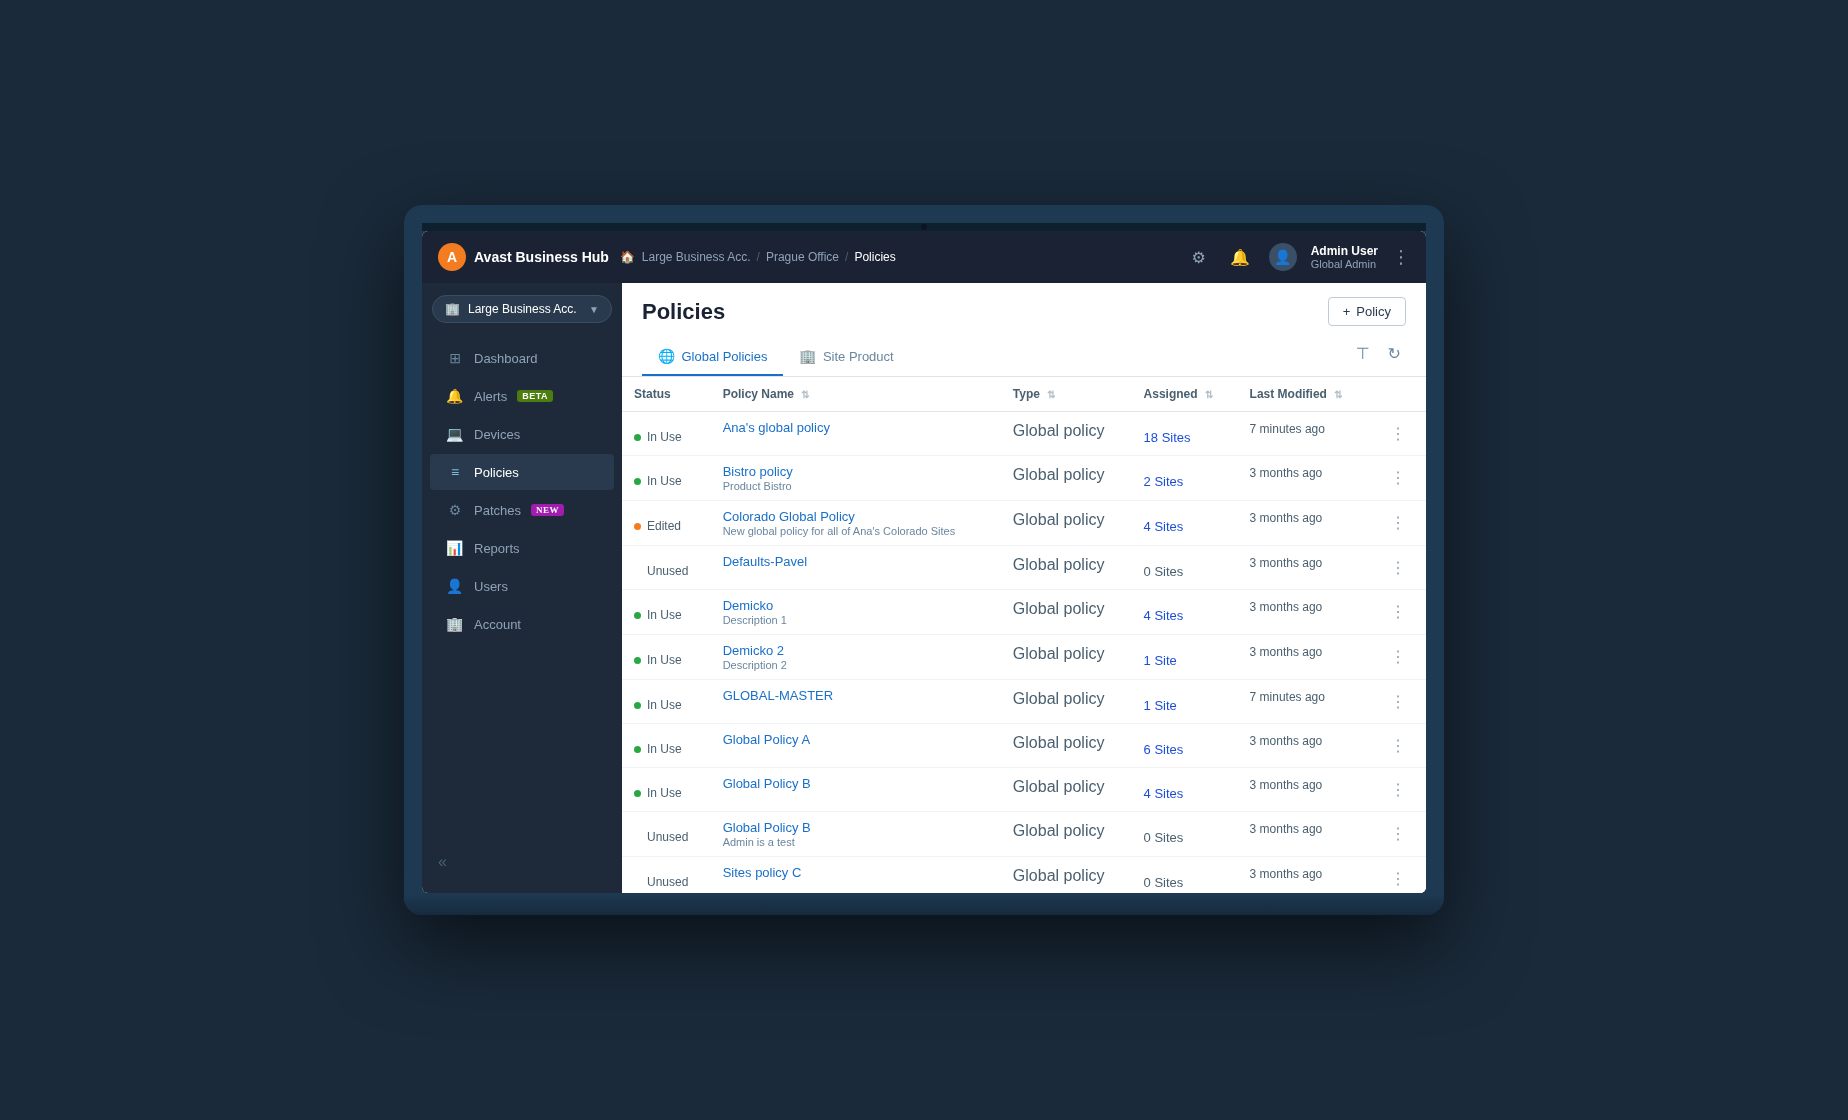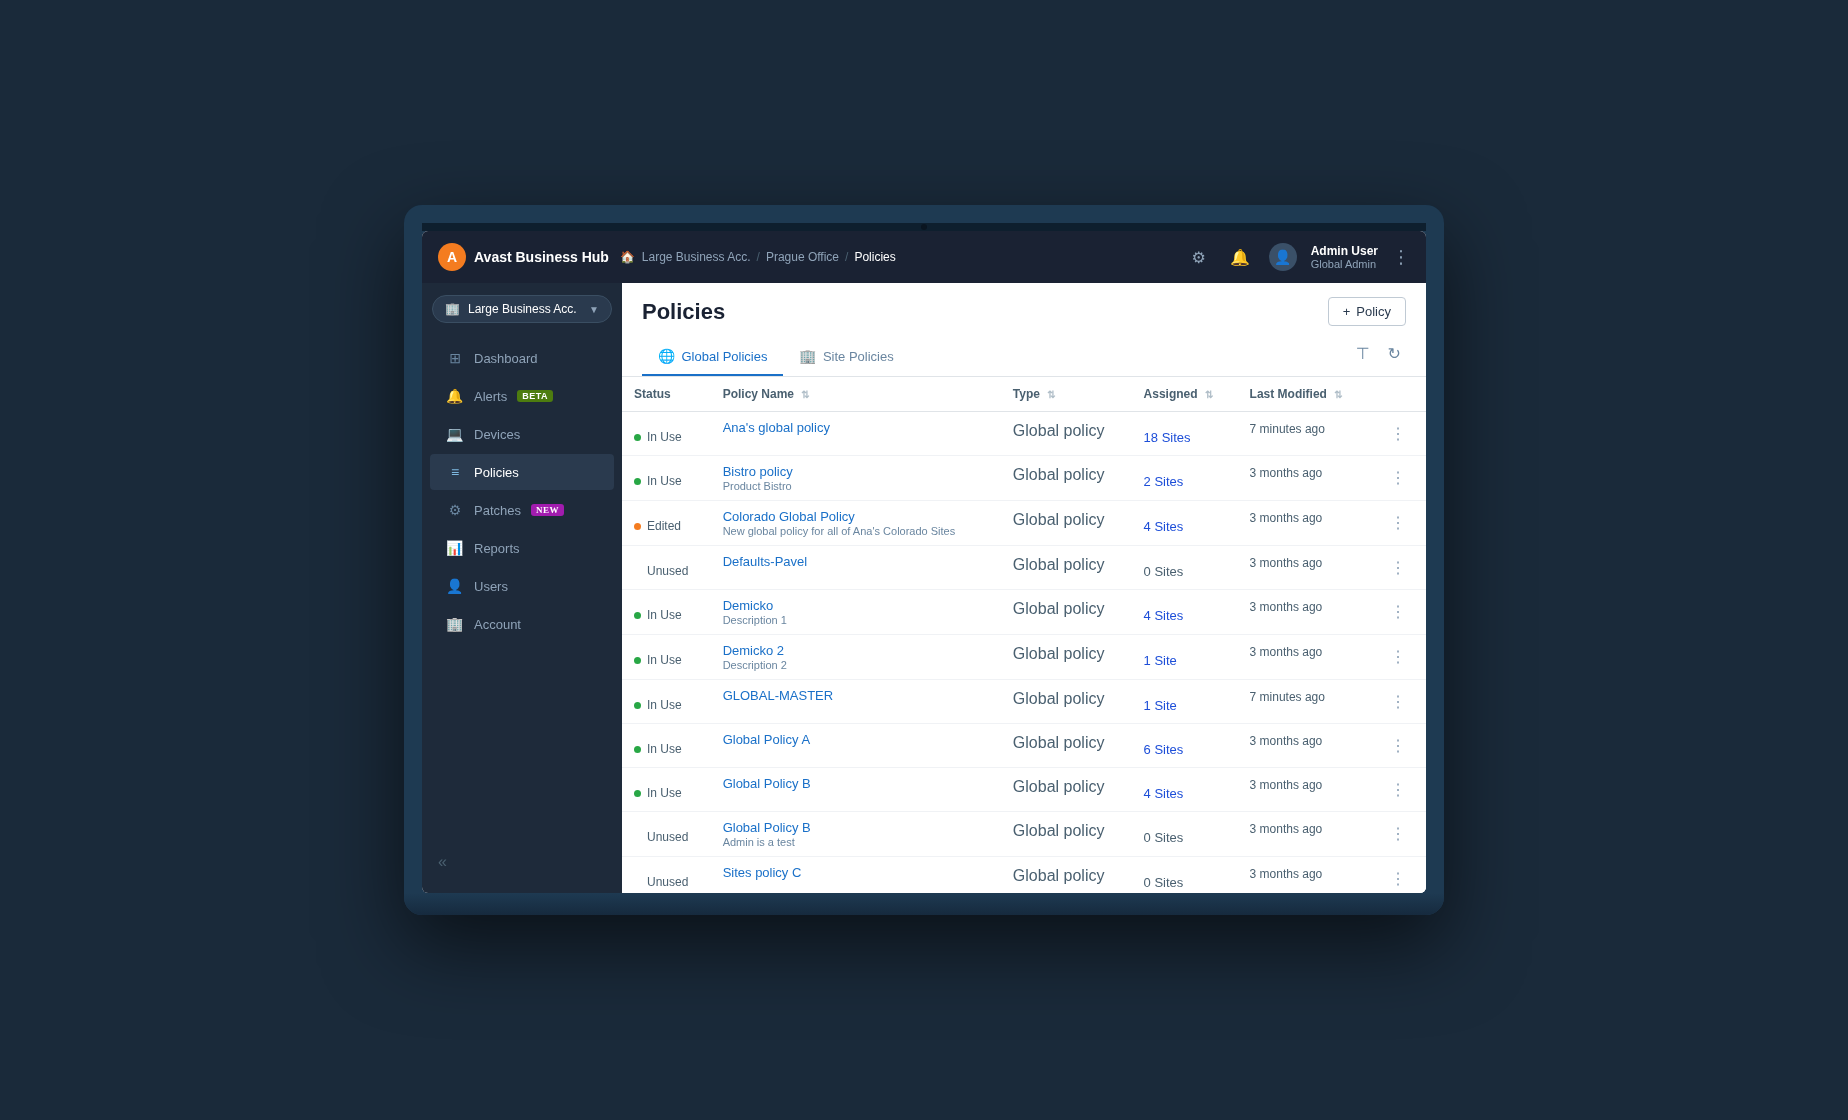--- a/index.html
+++ b/index.html
@@ -486,21 +486,21 @@
             </button>
           </div>
           <div class="tabs-row">
             <div class="tabs">
               <div class="tab active">
                 <span class="tab-icon">🌐</span>
                 <span>Global Policies</span>
               </div>
               <div class="tab">
                 <span class="tab-icon">🏢</span>
-                <span>Site Policies</span>
+                <span>Site Product</span>
               </div>
             </div>
             <div class="tab-actions">
               <div class="tab-action-btn">⊤</div>
               <div class="tab-action-btn">↻</div>
             </div>
           </div>
         </div>
 
         <div class="table-container">

